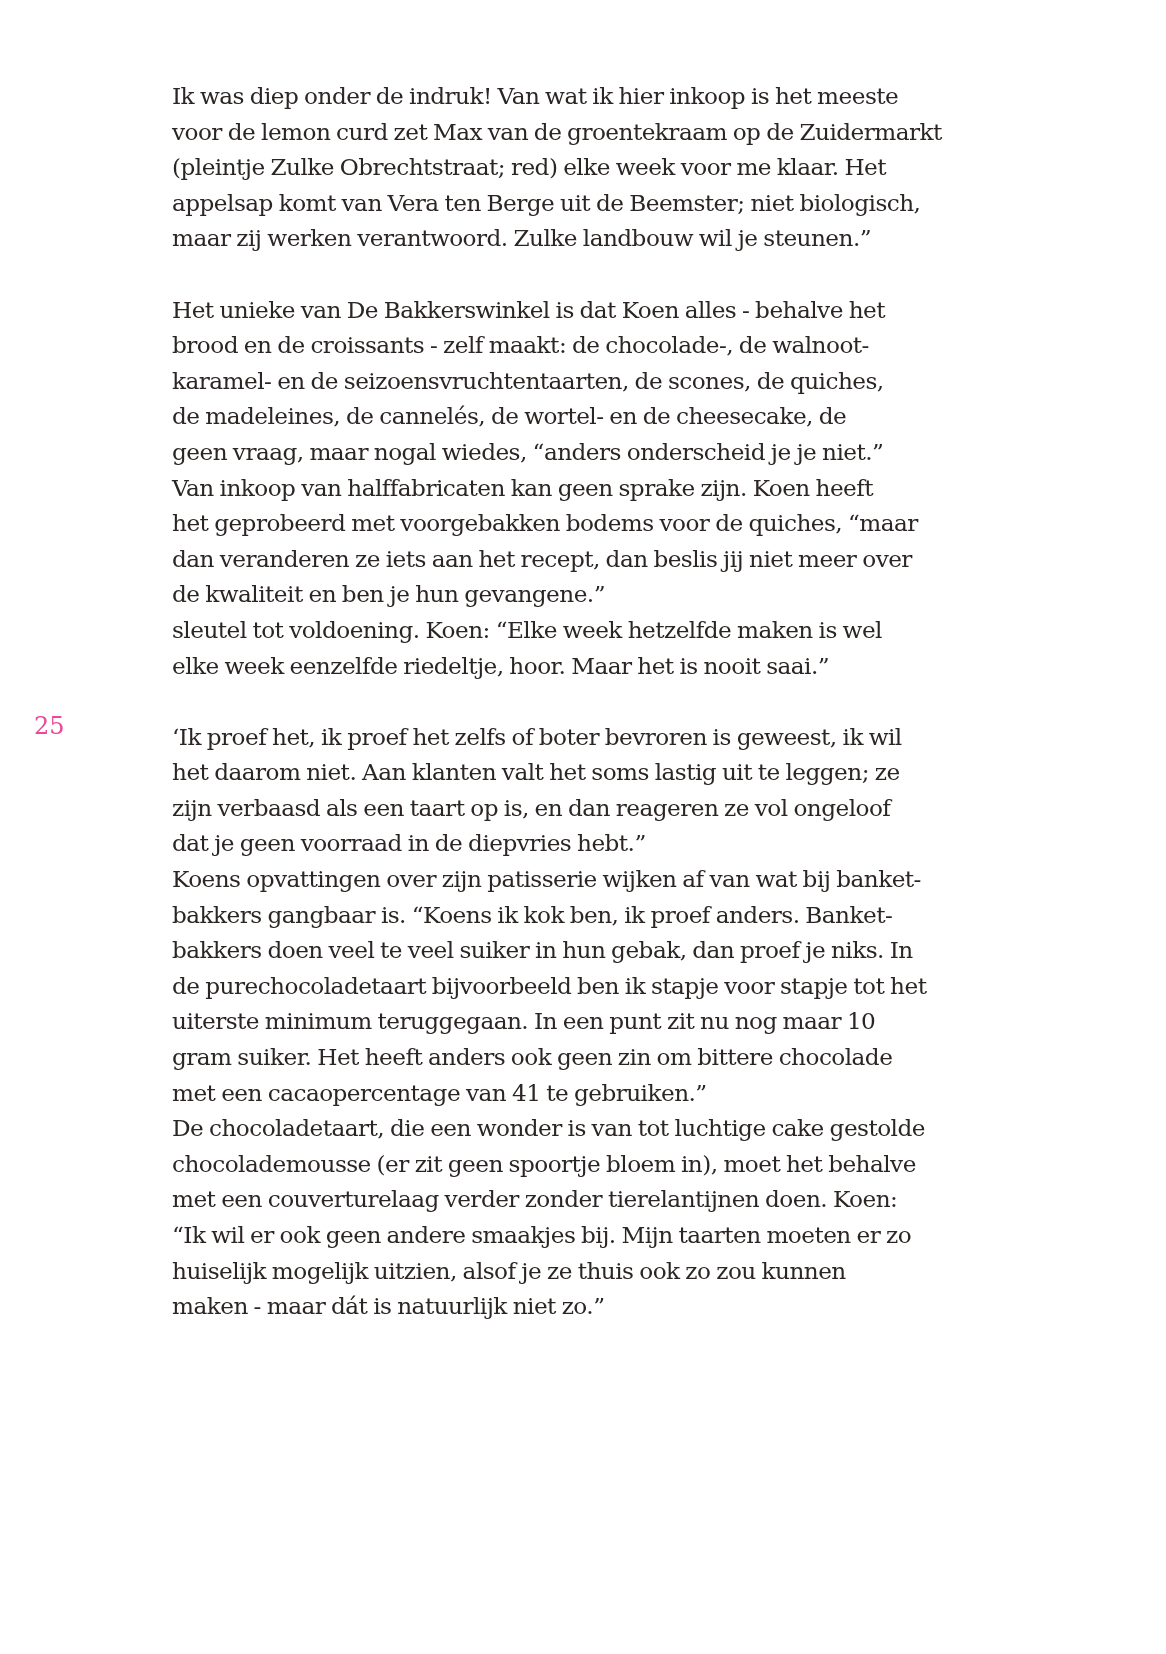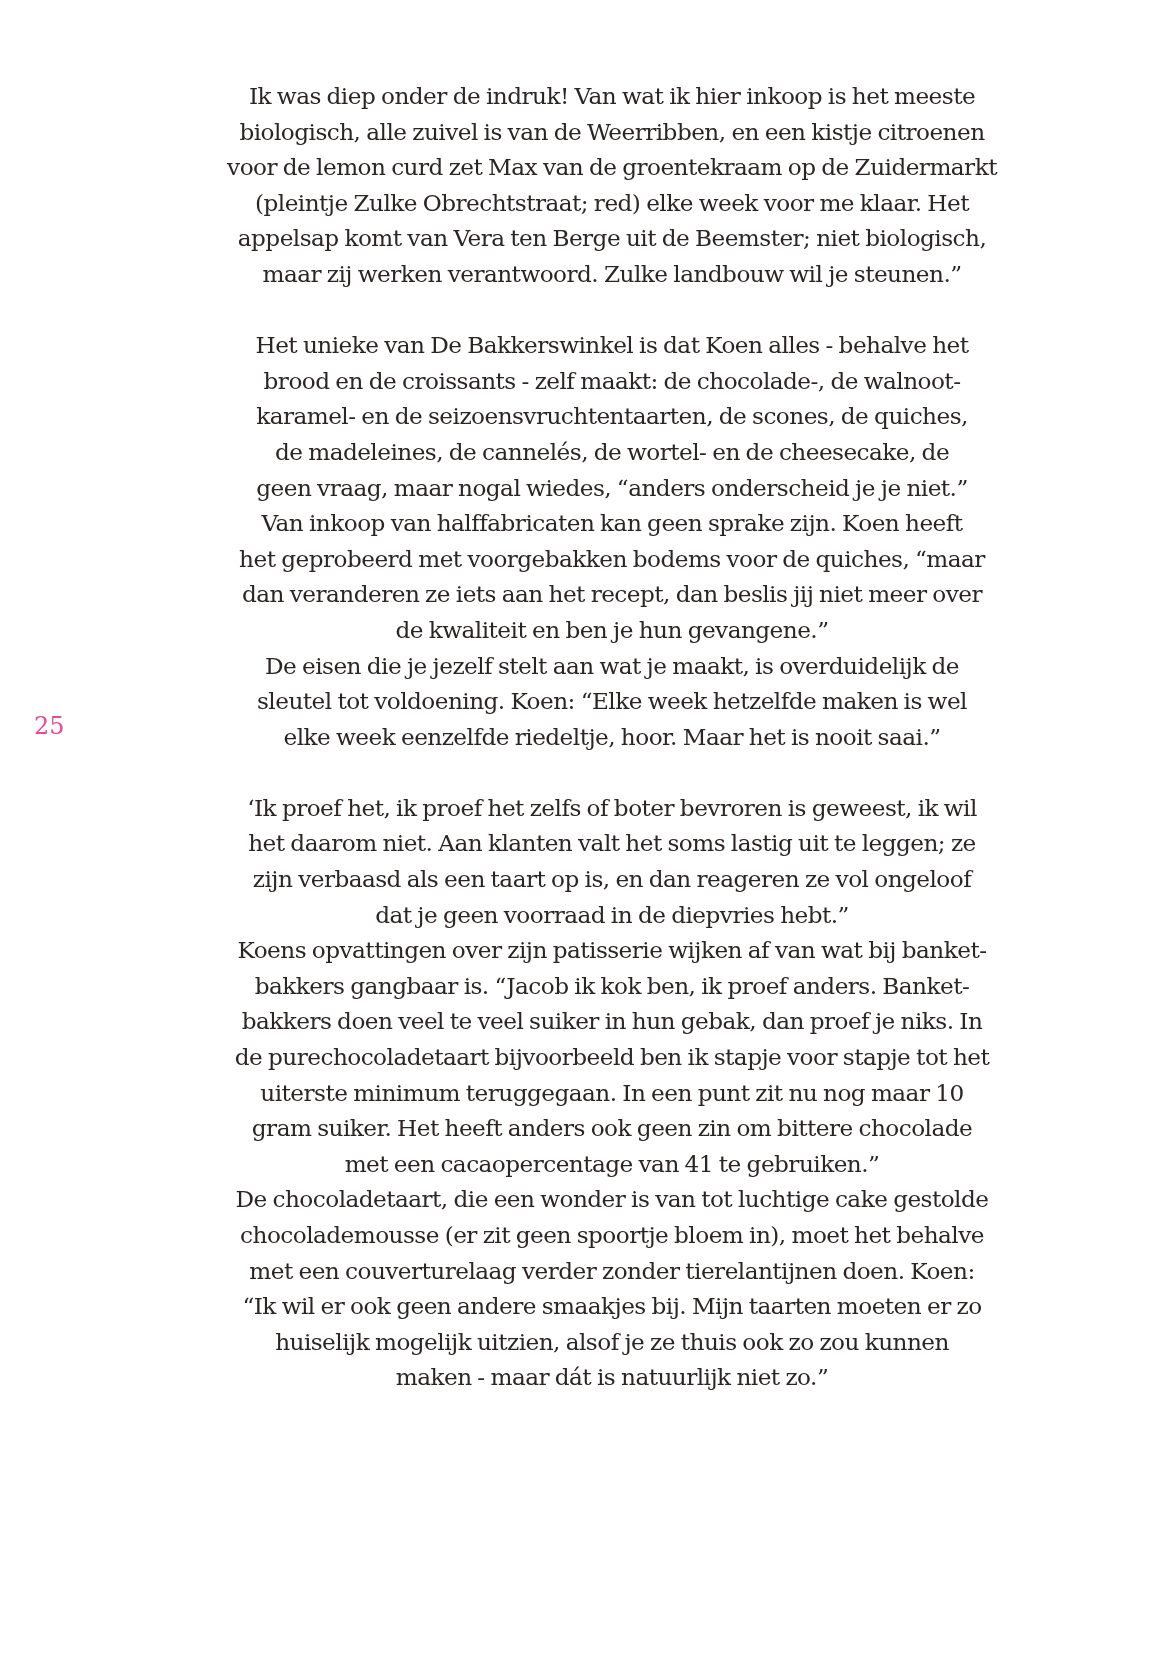--- a/index.html
+++ b/index.html
@@ -4,62 +4,60 @@
 <style>
   html, body { margin: 0; padding: 0; background: #ffffff; }
   body { width: 1166px; height: 1654px; position: relative; overflow: hidden; }
   .page-number {
     position: absolute; left: 34px; top: 712px;
     font-family: "DejaVu Serif", serif; font-size: 24px; color: #ec4899;
   }
   .text-column {
     position: absolute; left: 172px; top: 78px; width: 880px;
     font-family: "DejaVu Serif", serif; font-size: 23.2px; line-height: 35.6px;
-    color: #2b2523; letter-spacing: -0.55px; word-spacing: -1px; text-align: center;
+    color: #2b2523; letter-spacing: -0.55px; word-spacing: -1px;
   }
   .line { display: block; white-space: nowrap; height: 35.6px; }
   .blank { height: 35.6px; }
 </style>
 </head>
 <body>
 
 <div class="page-number">25</div>
 
 <div class="text-column">
   <div>
     <span class="line">Ik was diep onder de indruk! Van wat ik hier inkoop is het meeste</span>
-    <span class="line">biologisch, alle zuivel is van de Weerribben, en een kistje citroenen</span>
     <span class="line">voor de lemon curd zet Max van de groentekraam op de Zuidermarkt</span>
     <span class="line">(pleintje Zulke Obrechtstraat; red) elke week voor me klaar. Het</span>
     <span class="line">appelsap komt van Vera ten Berge uit de Beemster; niet biologisch,</span>
     <span class="line">maar zij werken verantwoord. Zulke landbouw wil je steunen.”</span>
   </div>
   <div class="blank"></div>
   <div>
     <span class="line">Het unieke van De Bakkerswinkel is dat Koen alles - behalve het</span>
     <span class="line">brood en de croissants - zelf maakt: de chocolade-, de walnoot-</span>
     <span class="line">karamel- en de seizoensvruchtentaarten, de scones, de quiches,</span>
     <span class="line">de madeleines, de cannelés, de wortel- en de cheesecake, de</span>
     <span class="line">geen vraag, maar nogal wiedes, “anders onderscheid je je niet.”</span>
     <span class="line">Van inkoop van halffabricaten kan geen sprake zijn. Koen heeft</span>
     <span class="line">het geprobeerd met voorgebakken bodems voor de quiches, “maar</span>
     <span class="line">dan veranderen ze iets aan het recept, dan beslis jij niet meer over</span>
     <span class="line">de kwaliteit en ben je hun gevangene.”</span>
-    <span class="line">De eisen die je jezelf stelt aan wat je maakt, is overduidelijk de</span>
     <span class="line">sleutel tot voldoening. Koen: “Elke week hetzelfde maken is wel</span>
     <span class="line">elke week eenzelfde riedeltje, hoor. Maar het is nooit saai.”</span>
   </div>
   <div class="blank"></div>
   <div>
     <span class="line">‘Ik proef het, ik proef het zelfs of boter bevroren is geweest, ik wil</span>
     <span class="line">het daarom niet. Aan klanten valt het soms lastig uit te leggen; ze</span>
     <span class="line">zijn verbaasd als een taart op is, en dan reageren ze vol ongeloof</span>
     <span class="line">dat je geen voorraad in de diepvries hebt.”</span>
     <span class="line">Koens opvattingen over zijn patisserie wijken af van wat bij banket-</span>
-    <span class="line">bakkers gangbaar is. “Jacob ik kok ben, ik proef anders. Banket-</span>
+    <span class="line">bakkers gangbaar is. “Koens ik kok ben, ik proef anders. Banket-</span>
     <span class="line">bakkers doen veel te veel suiker in hun gebak, dan proef je niks. In</span>
     <span class="line">de purechocoladetaart bijvoorbeeld ben ik stapje voor stapje tot het</span>
     <span class="line">uiterste minimum teruggegaan. In een punt zit nu nog maar 10</span>
     <span class="line">gram suiker. Het heeft anders ook geen zin om bittere chocolade</span>
     <span class="line">met een cacaopercentage van 41 te gebruiken.”</span>
     <span class="line">De chocoladetaart, die een wonder is van tot luchtige cake gestolde</span>
     <span class="line">chocolademousse (er zit geen spoortje bloem in), moet het behalve</span>
     <span class="line">met een couverturelaag verder zonder tierelantijnen doen. Koen:</span>
     <span class="line">“Ik wil er ook geen andere smaakjes bij. Mijn taarten moeten er zo</span>
     <span class="line">huiselijk mogelijk uitzien, alsof je ze thuis ook zo zou kunnen</span>

